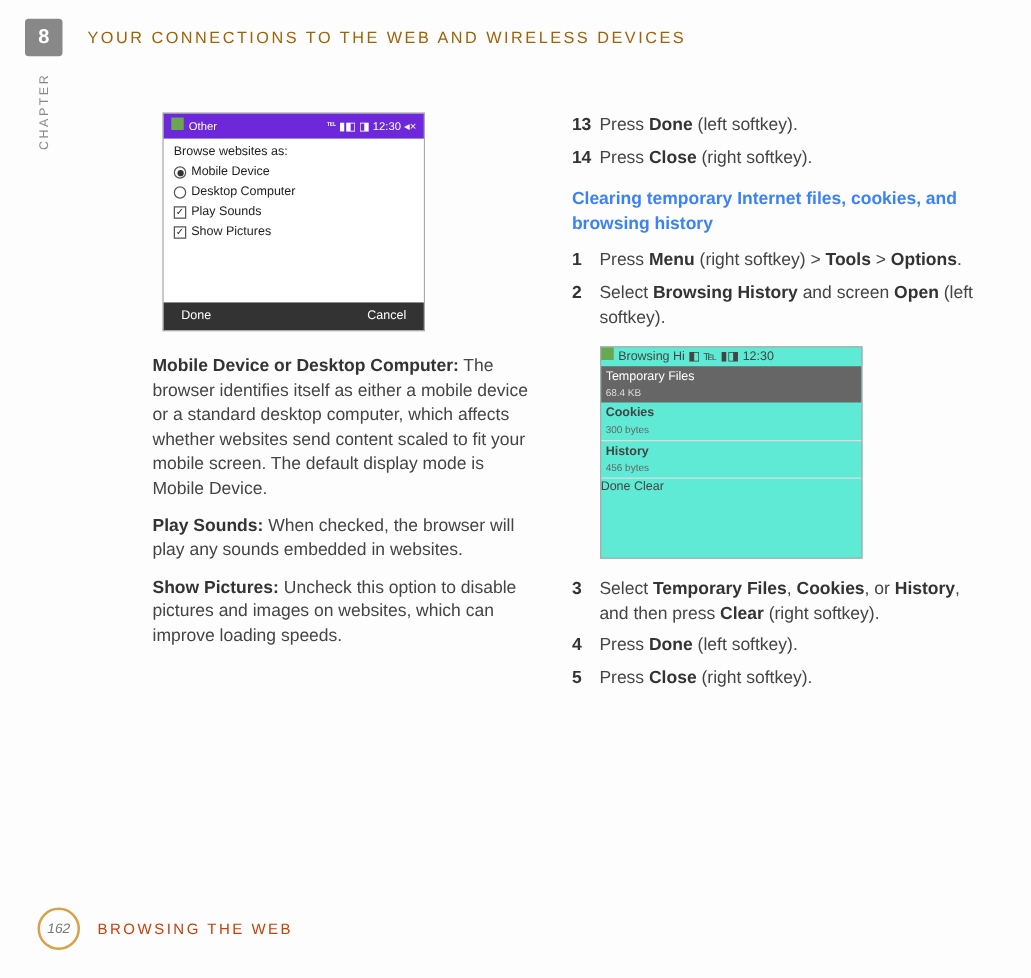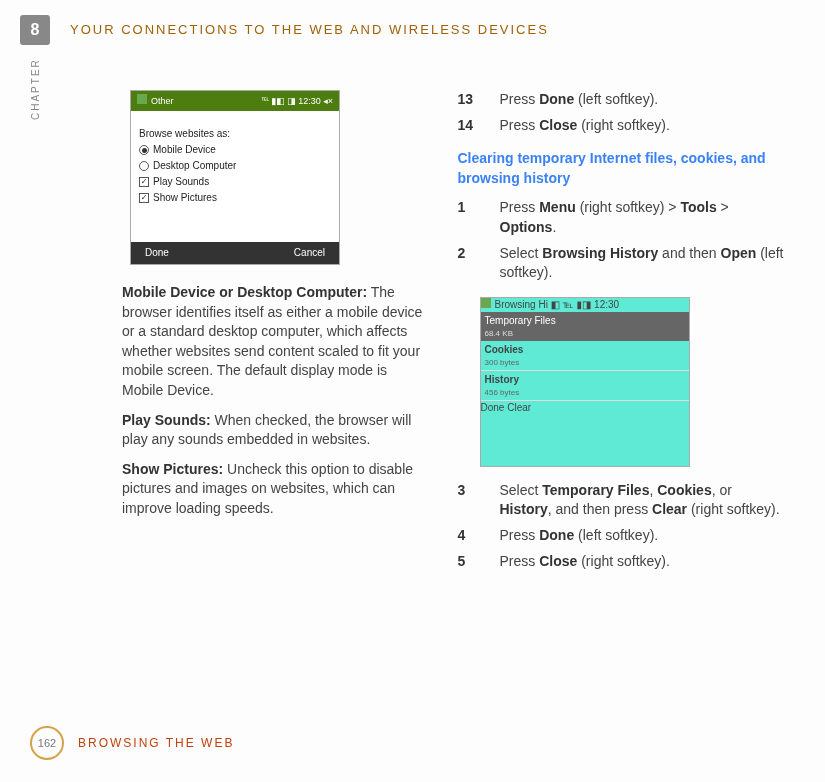--- a/index.html
+++ b/index.html
@@ -65,33 +65,33 @@
       height: 175px;
       background: #d9d9d9;
       border: 1px solid #aaa;
       margin-left: 30px;
       margin-bottom: 18px;
       display: flex;
       flex-direction: column;
       font-size: 10px;
     }
     .screenshot .titlebar {
-      background: #4d7c0f;
+      background: #6d28d9;
       color: #fff;
       height: 20px;
       display: flex;
       align-items: center;
       padding: 0 6px;
       font-size: 9px;
       justify-content: space-between;
     }
     .screenshot .body {
       background: #fff;
       flex: 1;
-      padding: 16px 8px;
+      padding: 4px 8px;
       color: #222;
     }
     .screenshot .softkeys {
       background: #333;
       color: #fff;
       height: 22px;
       display: flex;
       justify-content: space-between;
       align-items: center;
       padding: 0 14px;
@@ -112,21 +112,20 @@
       width: 10px; height: 10px; border: 1px solid #555;
       display: inline-flex; align-items: center; justify-content: center;
       font-size: 8px; line-height: 1;
     }
     .row-hl { background: #666; color: #fff; padding: 2px 4px; }
     .row-plain { padding: 2px 4px; border-bottom: 1px solid #ddd; }
     .row-sub { font-size: 8px; color: #666; }
     .step {
       display: flex;
       margin-bottom: 6px;
-      gap: 20px;
     }
     .step .num {
       width: 22px;
       flex-shrink: 0;
       font-weight: bold;
       color: #333;
     }
     .step .txt { flex: 1; }
     .sub {
       margin-left: 22px;
@@ -160,20 +159,21 @@
     .page-circle {
       width: 34px;
       height: 34px;
       border: 2px solid #d6a24a;
       border-radius: 50%;
       display: flex;
       align-items: center;
       justify-content: center;
       font-size: 11px;
       color: #777;
+      font-style: italic;
     }
     .footer-text {
       font-size: 12px;
       letter-spacing: 2px;
       color: #c2410c;
     }
     .win-icon {
       width: 10px; height: 10px; background: #6aa84f; display: inline-block; margin-right: 4px;
     }
   </style>
@@ -248,21 +248,21 @@
 
     <div class="step">
       <div class="num">1</div>
       <div class="txt">
         <span>Press </span><strong>Menu</strong><span> (right softkey) &gt; </span><strong>Tools</strong><span> &gt; </span><strong>Options</strong><span>.</span>
       </div>
     </div>
     <div class="step">
       <div class="num">2</div>
       <div class="txt">
-        <span>Select </span><strong>Browsing History</strong><span> and then </span><strong>Open</strong><span> (left softkey).</span>
+        <span>Select </span><strong>Browsing History</strong><span> and screen </span><strong>Open</strong><span> (left softkey).</span>
       </div>
     </div>
 
     <div class="screenshot2">
       <div class="titlebar">
         <span><span class="win-icon"></span><span>Browsing Hi</span></span>
         <span>◧ ℡ ▮◨ 12:30</span>
       </div>
       <div class="body" style="padding:0;">
         <div class="row-hl">

